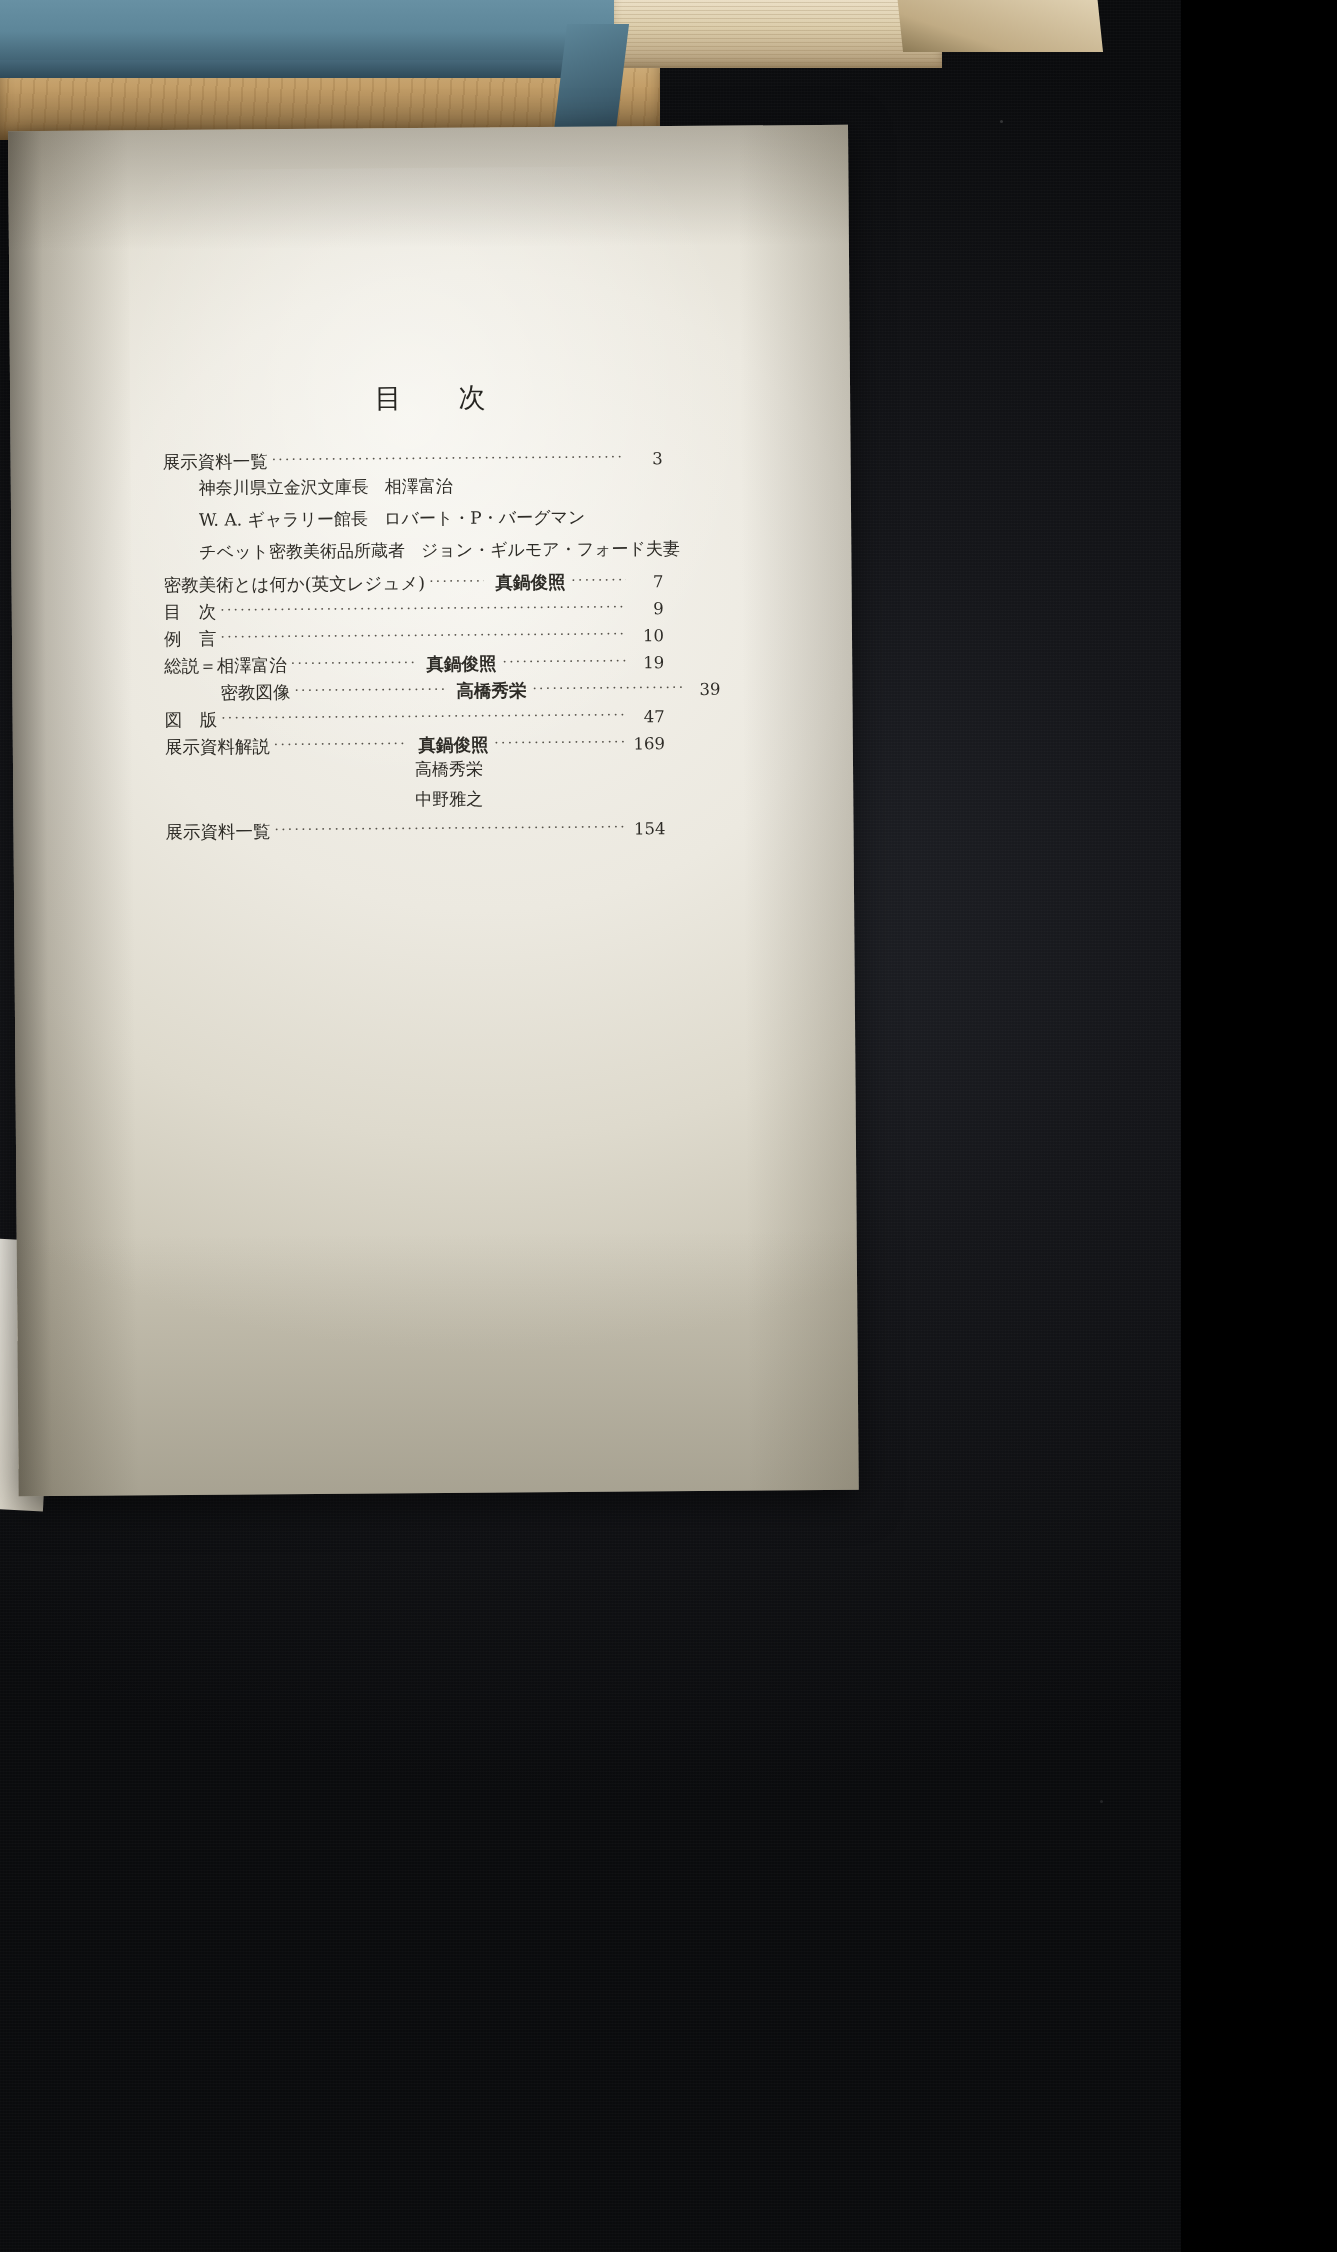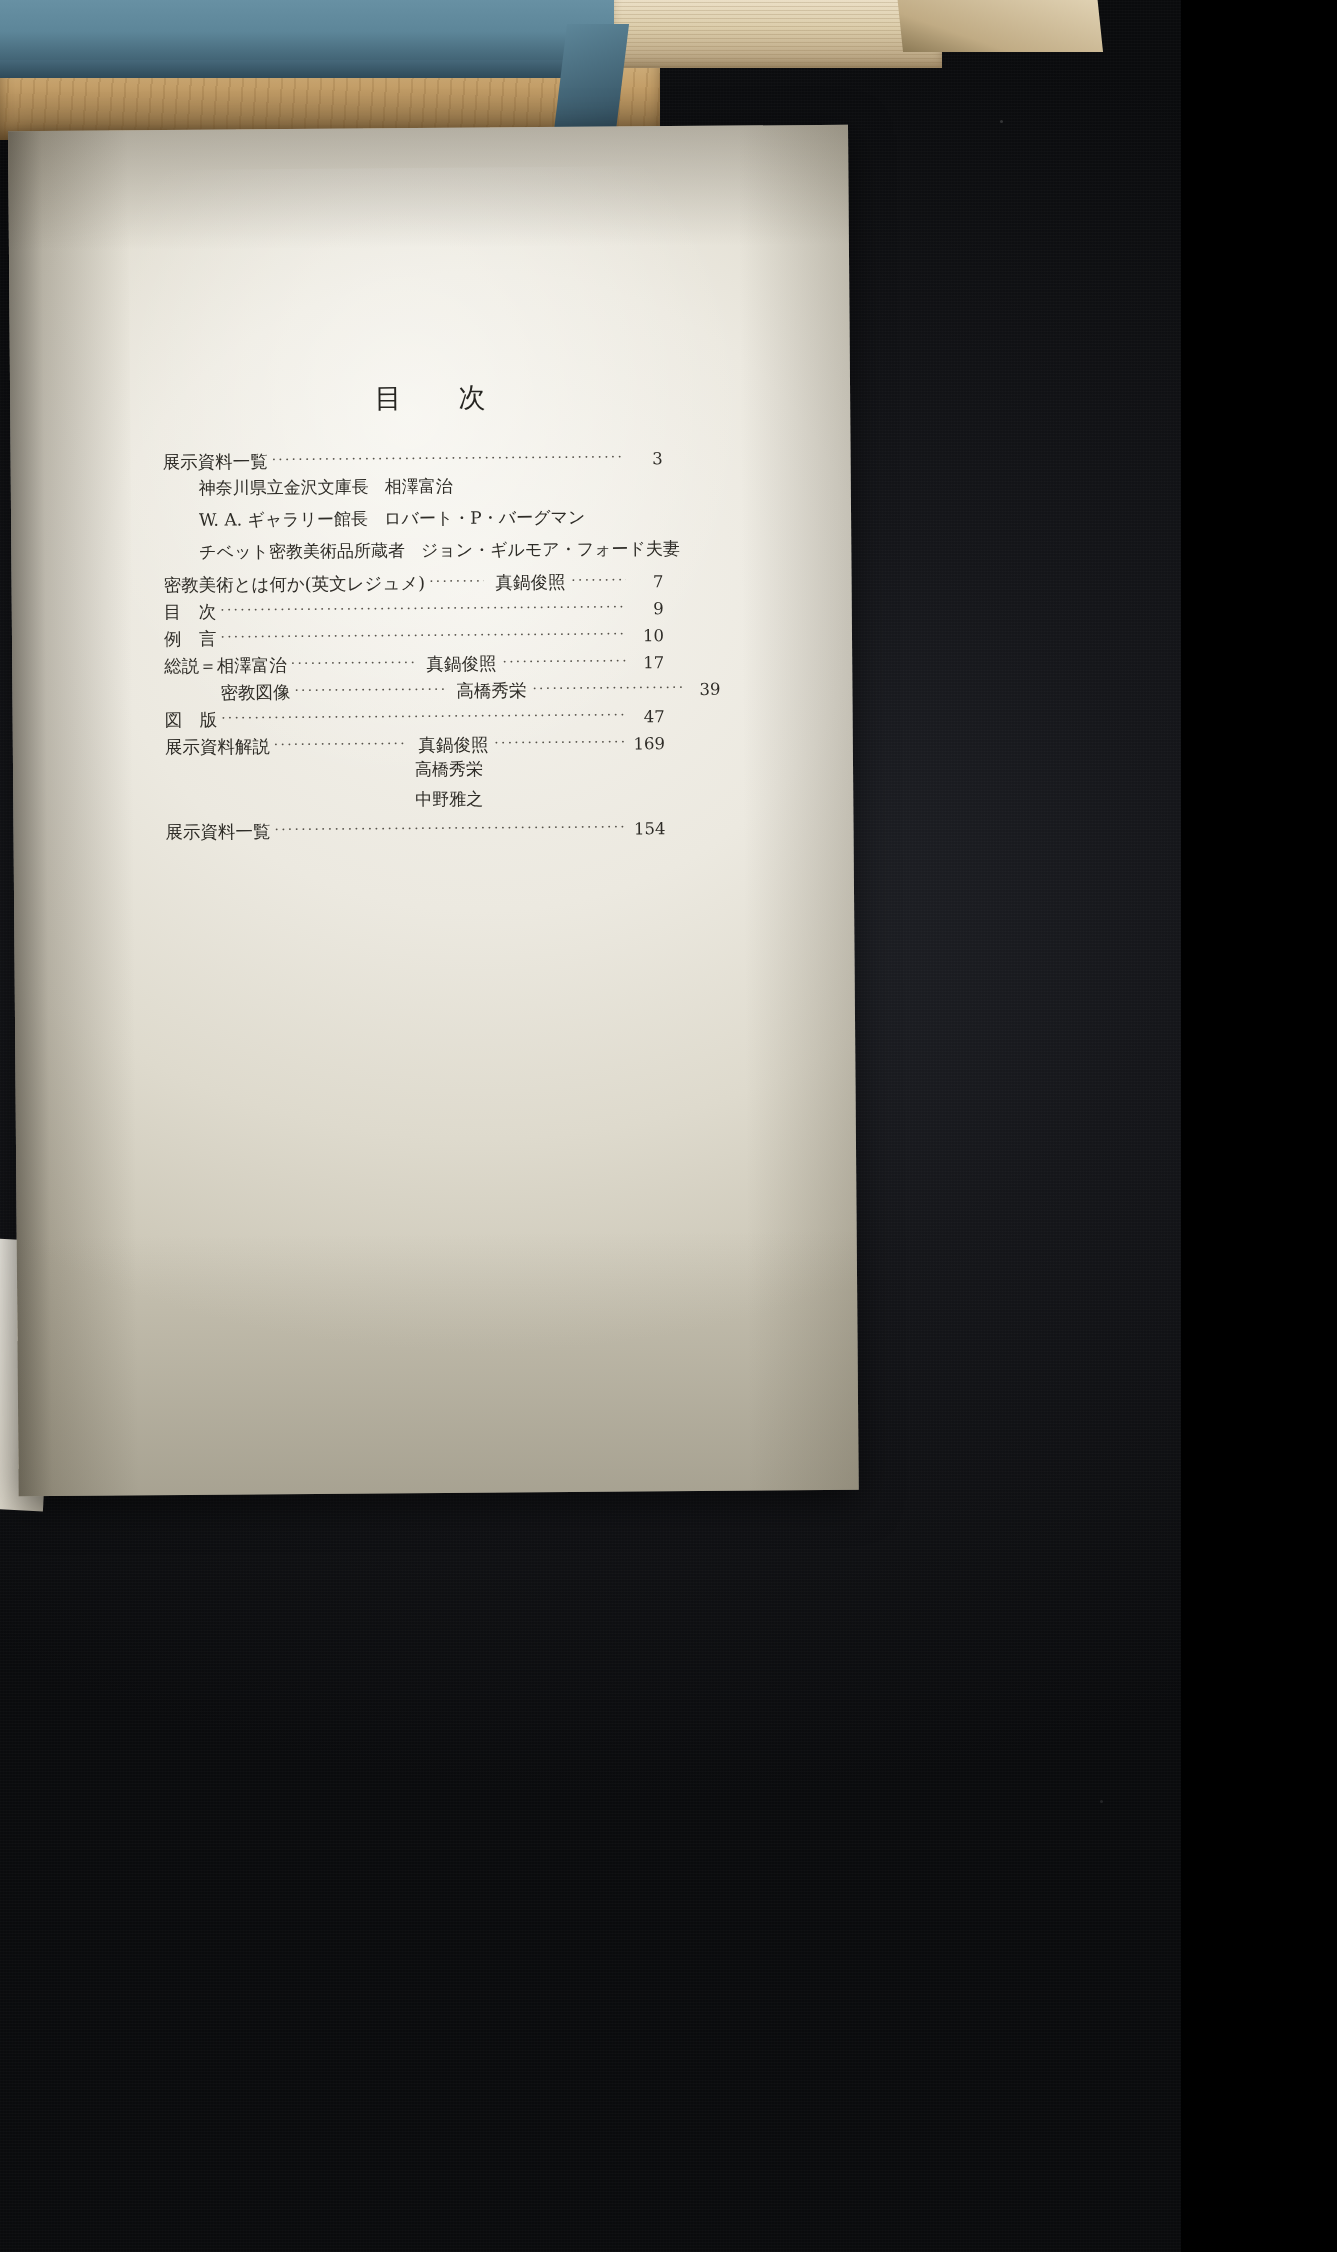--- a/index.html
+++ b/index.html
@@ -230,20 +230,21 @@
   .pg {
     flex: 0 0 auto;
     text-align: right;
     min-width: 34px;
     font-size: 16.5px;
   }
   .author {
     flex: 0 0 auto;
     margin-left: 8px;
     margin-right: 2px;
+    font-weight: bold;
   }
 
   
   .credit {
     margin-left: 36px;
     margin-bottom: 9px;
     font-size: 17px;
     white-space: nowrap;
   }
   .credit .sep { display: inline-block; width: 16px; }
@@ -328,21 +329,21 @@
           <span class="label">例　言</span>
           <span class="dots"></span>
           <span class="pg">10</span>
         </div>
 
         <div class="row">
           <span class="label">総説＝相澤富治</span>
           <span class="dots"></span>
           <span class="author">真鍋俊照</span>
           <span class="dots"></span>
-          <span class="pg">17</span>
+          <span class="pg">19</span>
         </div>
 
         <div class="row sub-row">
           <span class="label">密教図像</span>
           <span class="dots"></span>
           <span class="author">高橋秀栄</span>
           <span class="dots"></span>
           <span class="pg">39</span>
         </div>
 

